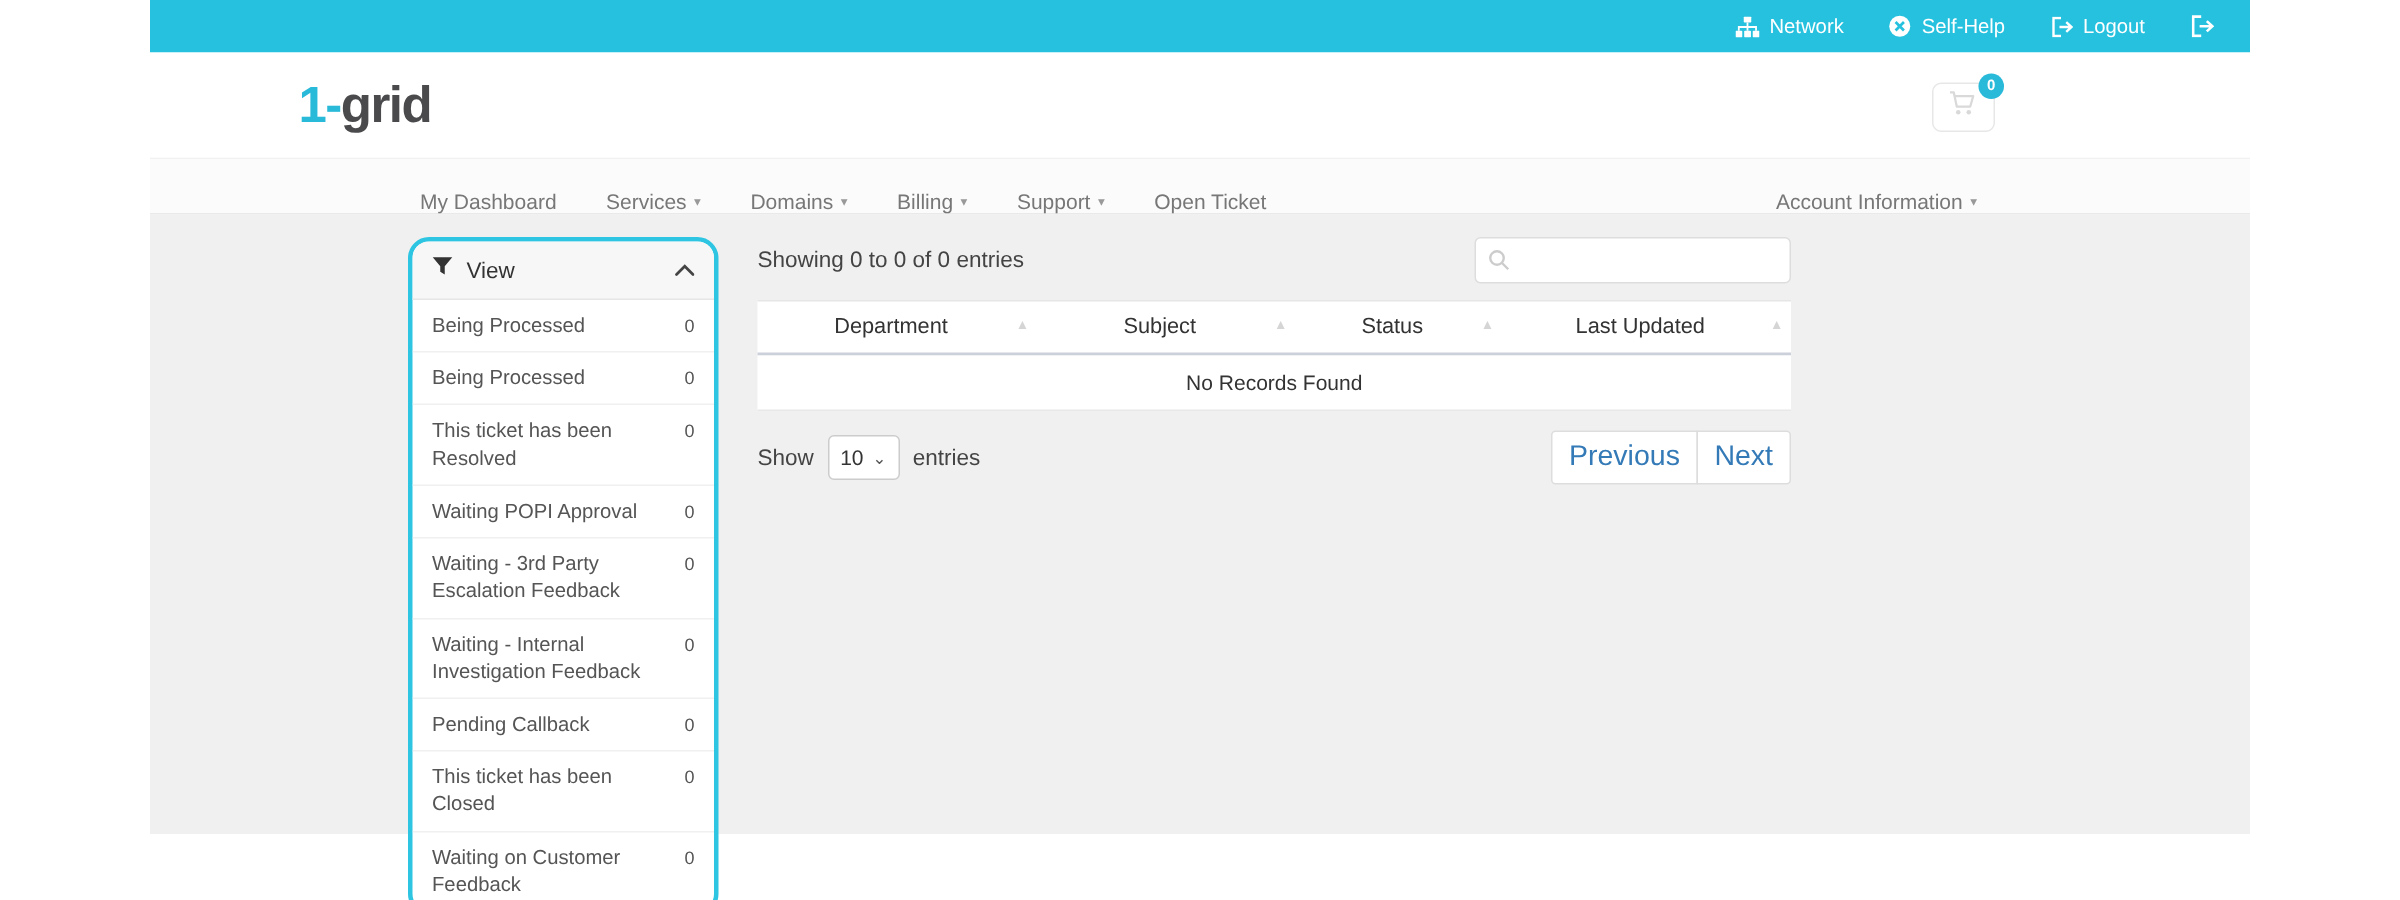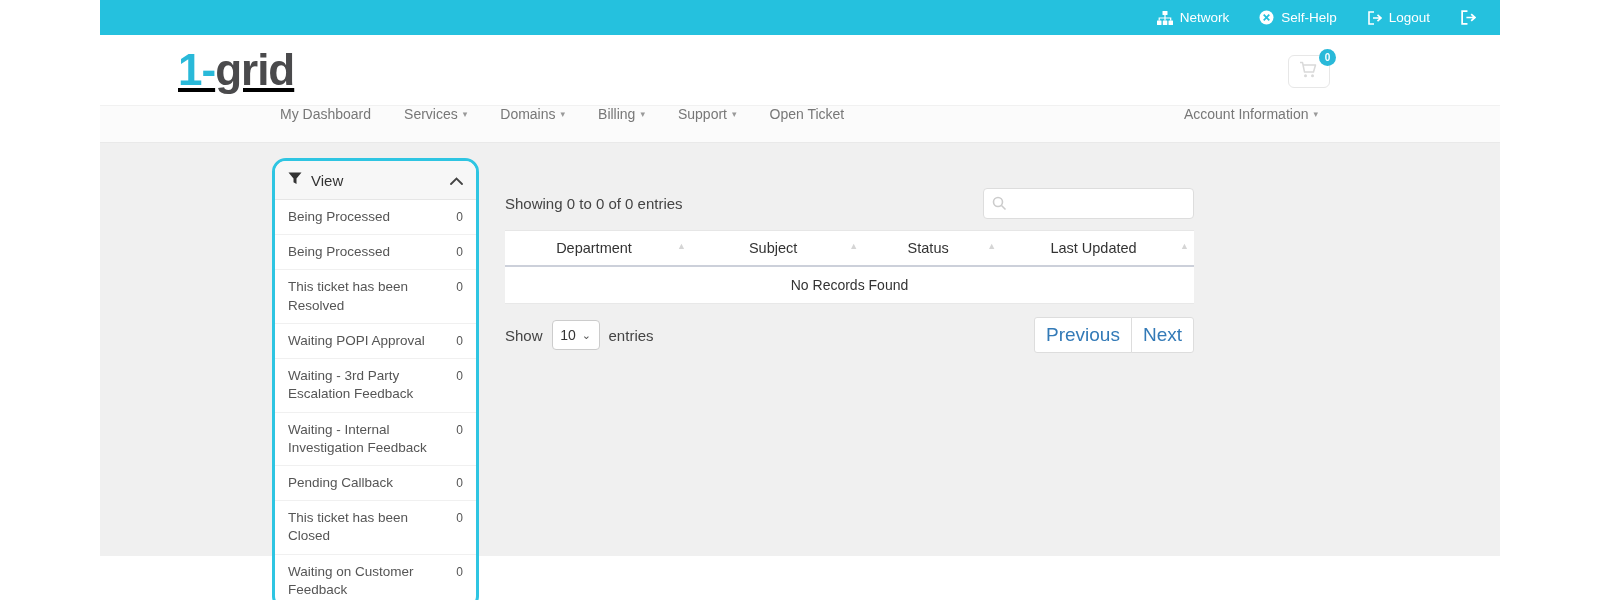--- a/index.html
+++ b/index.html
@@ -9,33 +9,33 @@
 
   
   .topbar { height: 35px; background: #25c1de; display: flex; justify-content: flex-end;
             align-items: center; gap: 30px; padding-right: 24px; }
   .topbar-item { display: flex; align-items: center; gap: 7px; color: #ffffff;
                  font-size: 13.5px; cursor: pointer; }
   .topbar-item svg { display: block; }
 
   
   .logohdr { height: 70px; background: #ffffff; position: relative; display: flex; align-items: center; }
-  .logo { margin-left: 78px; font-size: 44px; font-weight: bold; letter-spacing: -1px; cursor: pointer; text-decoration: underline; }
+  .logo { margin-left: 99px; font-size: 34px; font-weight: bold; letter-spacing: -1px; cursor: pointer; }
   .logo .c1 { color: #29b9d9; }
   .logo .c2 { color: #4a4a4c; }
   .cart-btn { position: absolute; right: 170px; top: 20px; width: 42px; height: 33px;
               background: #fff; border: 1px solid #e7e7e7; border-radius: 6px;
               display: flex; align-items: center; justify-content: center; cursor: pointer; }
   .cart-badge { position: absolute; top: -7px; right: -7px; width: 17px; height: 17px;
                 border-radius: 50%; background: #29b9d9; color: #fff; font-size: 10px;
                 font-weight: bold; display: flex; align-items: center; justify-content: center; }
 
   
   .navbar { height: 38px; background: #fbfbfb; border-top: 1px solid #f1f1f1;
-            border-bottom: 1px solid #e9e9e9; display: flex; align-items: flex-start;
+            border-bottom: 1px solid #e9e9e9; display: flex; align-items: flex-end;
             gap: 33px; padding-left: 180px; font-size: 14px; color: #777; }
   .nav-item { display: flex; align-items: center; gap: 5px; cursor: pointer; white-space: nowrap; }
   .caret { font-size: 9px; color: #999; line-height: 1; }
   .nav-right { margin-left: auto; padding-right: 182px; }
 
   
   .main { background: #f0f0f0; height: 413px; display: flex; gap: 26px;
           padding: 15px 0 0 172px; align-items: flex-start; }
 
   
@@ -46,21 +46,21 @@
   .view-title { font-size: 15px; color: #333; }
   .view-chevron { margin-left: auto; }
   .view-item { display: flex; justify-content: space-between; align-items: flex-start;
                padding: 8px 13px; border-bottom: 1px solid #f0f0f0; font-size: 13.5px;
                color: #555; line-height: 1.35; cursor: pointer; }
   .view-item:last-child { border-bottom: none; }
   .view-item .lbl { width: 142px; }
   .view-item .cnt { font-size: 12px; color: #555; padding-top: 1px; }
 
   
-  .content { width: 689px; margin-top: 30px; }
+  .content { width: 689px; }
   .row1 { display: flex; justify-content: space-between; align-items: center; }
   .showing { font-size: 15px; color: #444; }
   .searchbox { position: relative; }
   .searchbox input { width: 211px; height: 31px; border: 1px solid #dddddd; border-radius: 4px;
                      background: #fff; padding: 0 8px 0 30px; font-size: 13px; color: #444;
                      font-family: "Liberation Sans", sans-serif; outline: none; }
   .searchbox svg { position: absolute; left: 9px; top: 8px; }
 
   .table-wrap { margin-top: 11px; }
   .thead { display: grid; grid-template-columns: 27% 25% 20% 28%; background: #fff;

